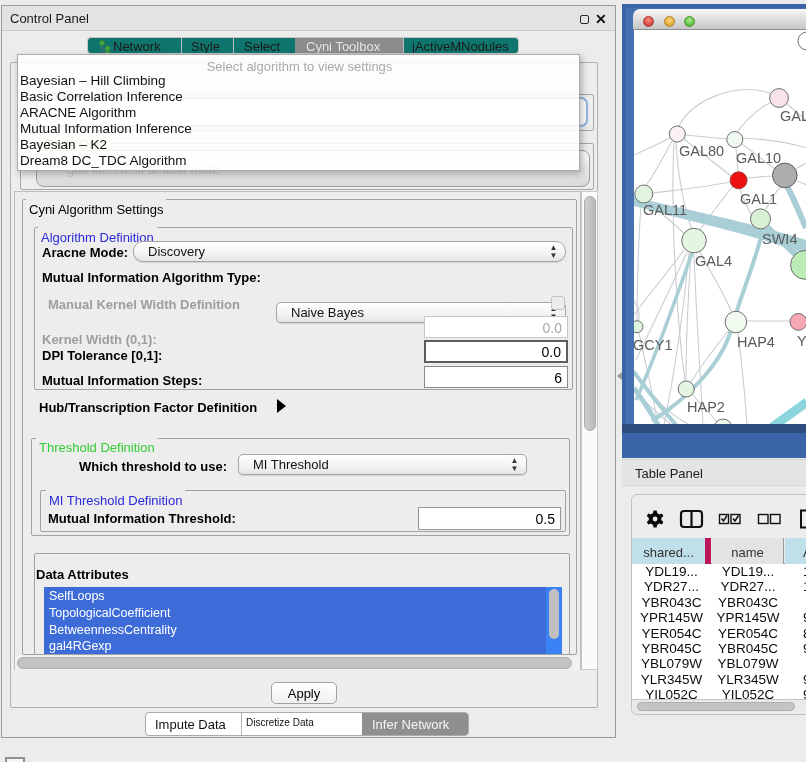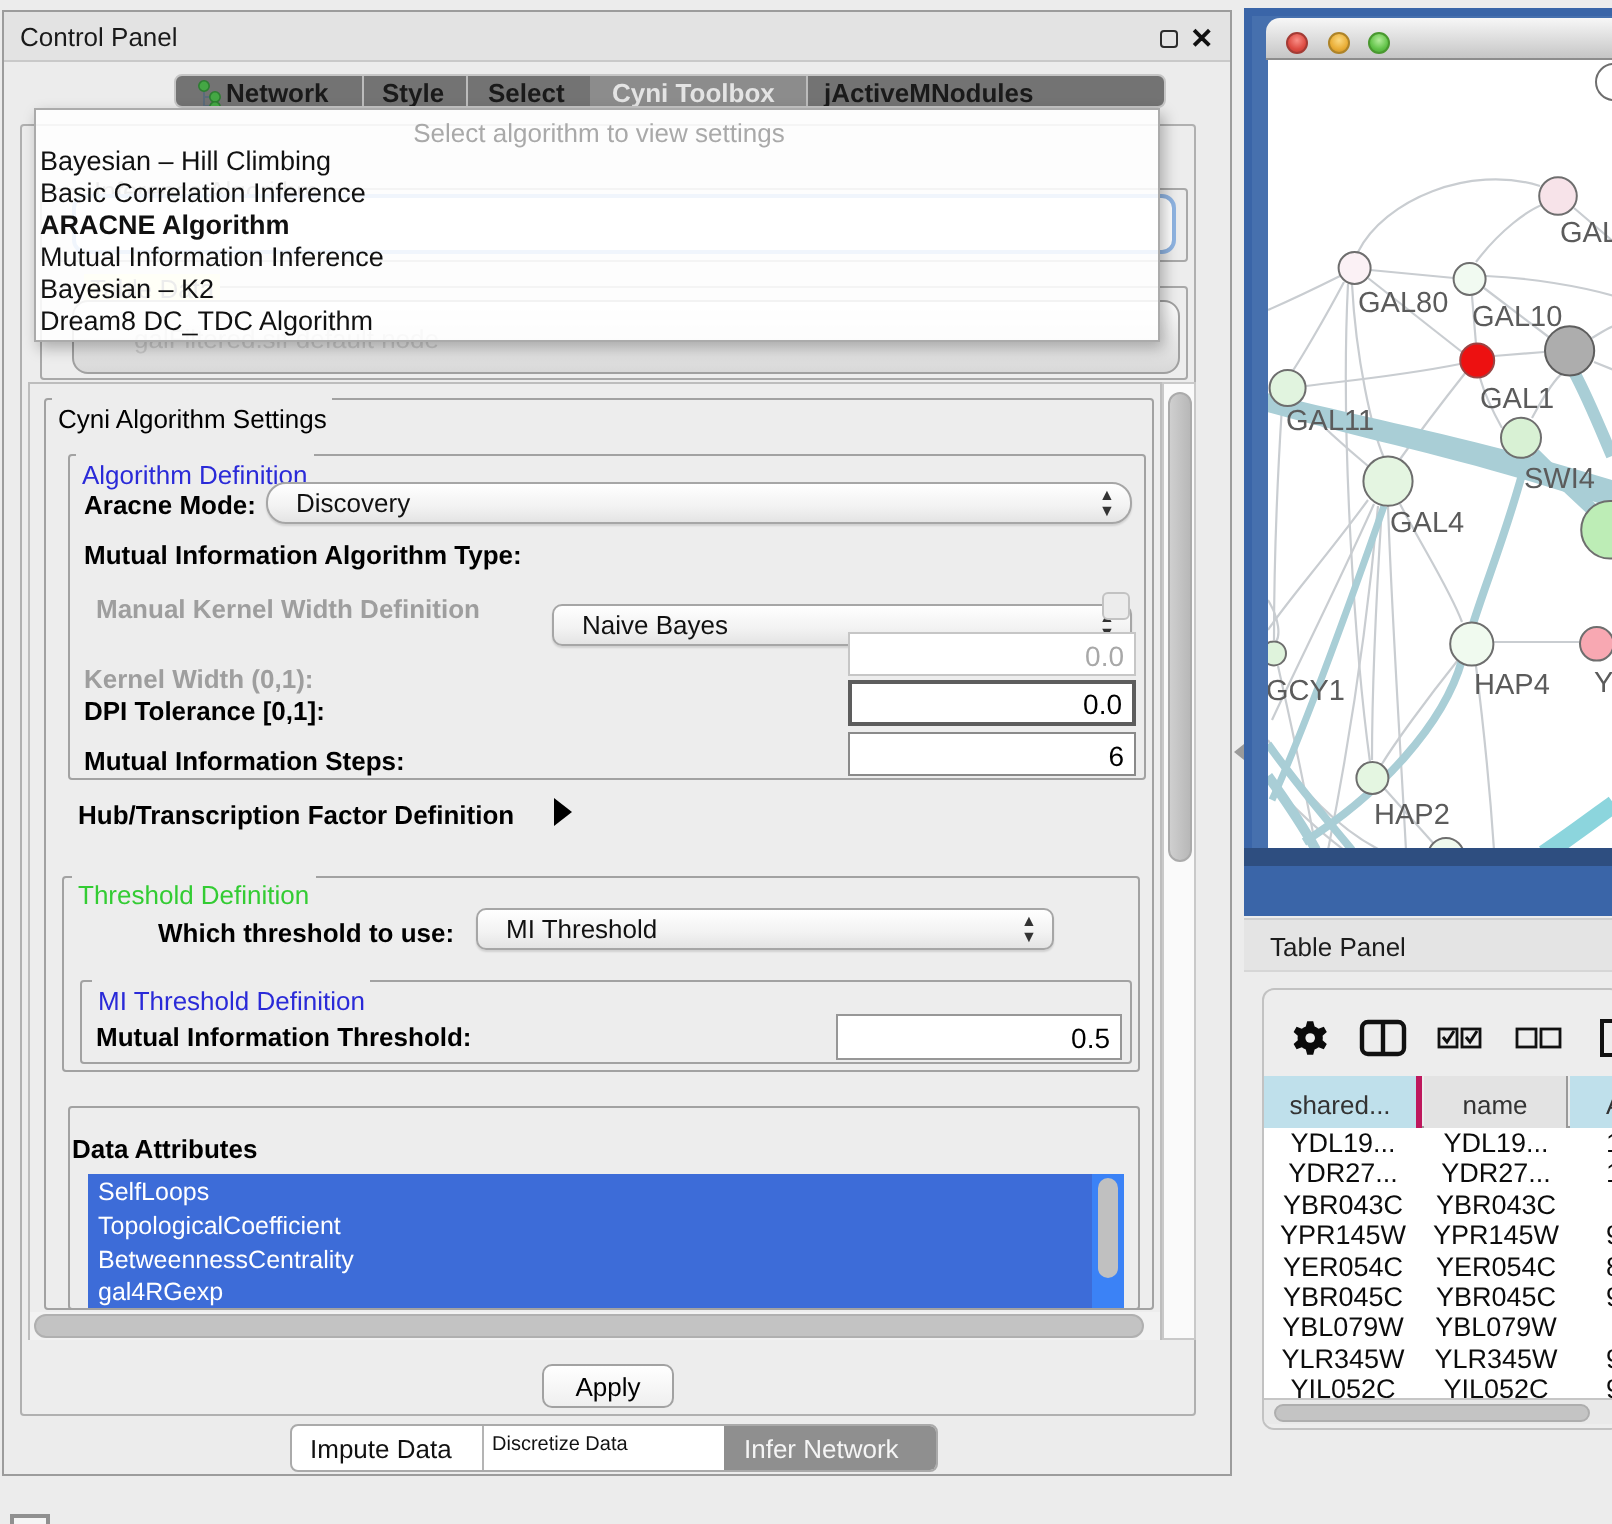--- a/index.html
+++ b/index.html
@@ -1,19 +1,19 @@
 <!DOCTYPE html>
 <html><head>
 <meta charset="utf-8">
 <style>
 * { margin:0; padding:0; box-sizing:border-box; }
 html,body { width:806px; height:762px; background:#ececec; font-family:"Liberation Sans", sans-serif; overflow:hidden; }
 .abs { position:absolute; }
 #stage { position:relative; width:806px; height:762px; overflow:hidden; }
-.b { font-weight:bold; }
+.b { font-weight:normal; }
 .grouplab { position:absolute; font-size:13px; line-height:13px; background:#ededed; padding:10px 3px; white-space:nowrap; }
 .group { position:absolute; border:1px solid #a2a2a2; border-radius:2px; }
 .combo { position:absolute; border:1px solid #a6a6a6; border-radius:5px;
   background:linear-gradient(#ffffff,#f2f2f2 60%,#e4e4e4); font-size:13px; color:#111;
   box-shadow:0 1px 1px rgba(0,0,0,0.12); }
 .combo .ct { position:absolute; left:14px; top:2px; }
 .combo .ar { position:absolute; right:7px; top:2px; width:9px; font-size:8px; color:#333; line-height:8px; text-align:center; }
 .tf { position:absolute; background:#fff; font-size:14px; color:#000; text-align:right; padding-right:5px; }
 .lbl { position:absolute; font-size:13px; font-weight:bold; color:#000; white-space:nowrap; }
 .dis { color:#9e9e9e; }
@@ -136,21 +136,21 @@
       <rect x="86" y="5.5" width="9" height="9"></rect>
       <path d="M76.5,9.5 L78.5,12 L82,6.5" stroke-width="1.5"></path>
       <path d="M88,9.5 L90,12 L93.5,6.5" stroke-width="1.5"></path>
       <rect x="113.5" y="5.5" width="9.5" height="9"></rect>
       <rect x="125.5" y="5.5" width="9.5" height="9"></rect>
     </g>
     <path d="M156,1.5 L164,1.5 L168,5.5 L168,18.5 L156,18.5 Z" fill="none" stroke="#111" stroke-width="2"></path>
   </svg>
 
   <div class="abs" style="left:0;top:43px;width:180px;height:26px;border-bottom:1.5px solid #9a9a9a;">
-    <div class="abs" style="left:0;top:0;width:79px;height:26px;background:#bfe0eb;border-right:3px solid #be185d;text-align:center;font-size:13px;color:#333;padding-top:7px;">shared...</div>
+    <div class="abs" style="left:0;top:0;width:79px;height:26px;background:#bfe0eb;border-right:6px solid #be185d;text-align:center;font-size:13px;color:#333;padding-top:7px;">shared...</div>
     <div class="abs" style="left:80px;top:0;width:72px;height:26px;background:#e3e3e3;border-right:1px solid #9a9a9a;text-align:center;font-size:13px;color:#333;padding-top:7px;">name</div>
     <div class="abs" style="left:153px;top:0;width:27px;height:26px;background:#bfe0eb;font-size:13px;color:#333;padding-top:7px;padding-left:18px;">A</div>
   </div>
 
   <div class="abs" style="left:0;top:69px;width:180px;height:135px;background:#fff;overflow:hidden;font-size:13.5px;color:#0c0c0c;">
     <div class="abs" style="left:0;top:0;width:79px;text-align:center;line-height:15.4px;">YDL19...<br>YDR27...<br>YBR043C<br>YPR145W<br>YER054C<br>YBR045C<br>YBL079W<br>YLR345W<br>YIL052C</div>
     <div class="abs" style="left:80px;top:0;width:72px;text-align:center;line-height:15.4px;">YDL19...<br>YDR27...<br>YBR043C<br>YPR145W<br>YER054C<br>YBR045C<br>YBL079W<br>YLR345W<br>YIL052C</div>
     <div class="abs" style="left:171px;top:0;width:40px;line-height:15.4px;">13<br>12<br><br>9.<br>8.<br>9.<br><br>9.<br>9</div>
   </div>
 
@@ -161,21 +161,21 @@
 
 <div class="abs" style="left:1px;top:5px;width:615px;height:733px;background:#ececec;border:1px solid #9c9c9c;"></div>
 <div class="abs" style="left:2px;top:6px;width:613px;height:25px;background:#e3e3e3;border-bottom:1px solid #c9c9c9;">
   <div class="abs" style="left:8px;top:5px;font-size:13px;color:#1a1a1a;">Control Panel</div>
   <div class="abs" style="left:578px;top:9px;width:9px;height:9px;border:1.5px solid #2b2b2b;border-radius:2px;"></div>
   <div class="abs" style="left:593px;top:5px;font-size:14px;font-weight:bold;color:#111;">✕</div>
 </div>
 
 <div class="abs" style="left:10px;top:62px;width:588px;height:646px;background:#ededed;border:1px solid #b0b0b0;border-radius:2px;"></div>
 
-<div id="toptabs" class="abs" style="left:87px;top:37px;width:496px;height:17px;background:#737373;border:1px solid #c6c6c6;border-radius:4px;overflow:hidden;font-weight:bold;">
+<div id="toptabs" class="abs" style="left:87px;top:37px;width:432px;height:17px;background:#0f766e;border:1px solid #c6c6c6;border-radius:4px;overflow:hidden;">
   <div class="abs" style="left:93px;top:0;width:1px;height:17px;background:#bcbcbc;"></div>
   <div class="abs" style="left:145px;top:0;width:1px;height:17px;background:#bcbcbc;"></div>
   <div class="abs" style="left:207px;top:0;width:109px;height:17px;background:#8c8c8c;"></div>
   <div class="abs" style="left:315px;top:0;width:1px;height:17px;background:#bcbcbc;"></div>
   <div class="abs" style="left:25px;top:1px;font-size:13px;color:#1a1a1a;">Network</div>
   <div class="abs" style="left:103px;top:1px;font-size:13px;color:#1a1a1a;">Style</div>
   <div class="abs" style="left:156px;top:1px;font-size:13px;color:#1a1a1a;">Select</div>
   <div class="abs" style="left:218px;top:1px;font-size:13px;color:#e4e4e4;">Cyni Toolbox</div>
   <div class="abs" style="left:324px;top:1px;font-size:13px;color:#1a1a1a;">jActiveMNodules</div>
   <svg class="abs" style="left:10px;top:1px;" width="14" height="16">

